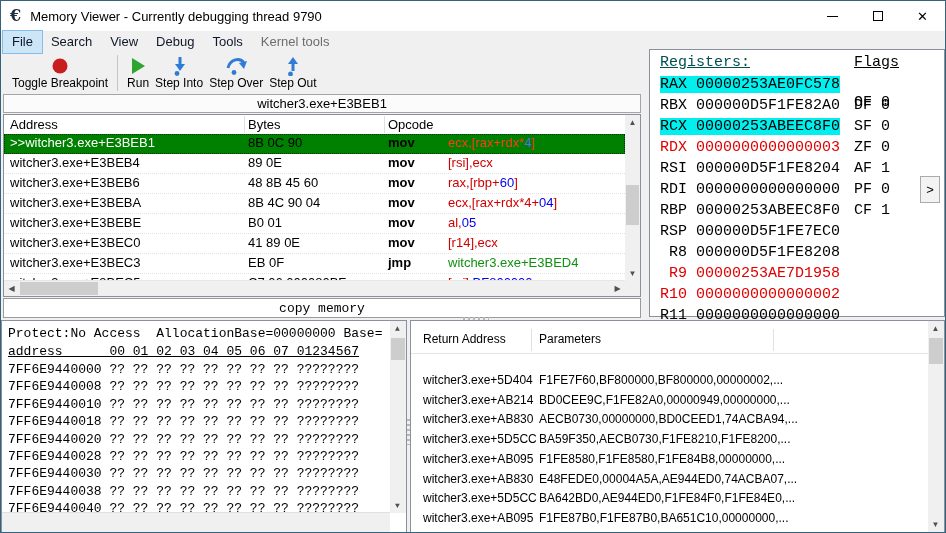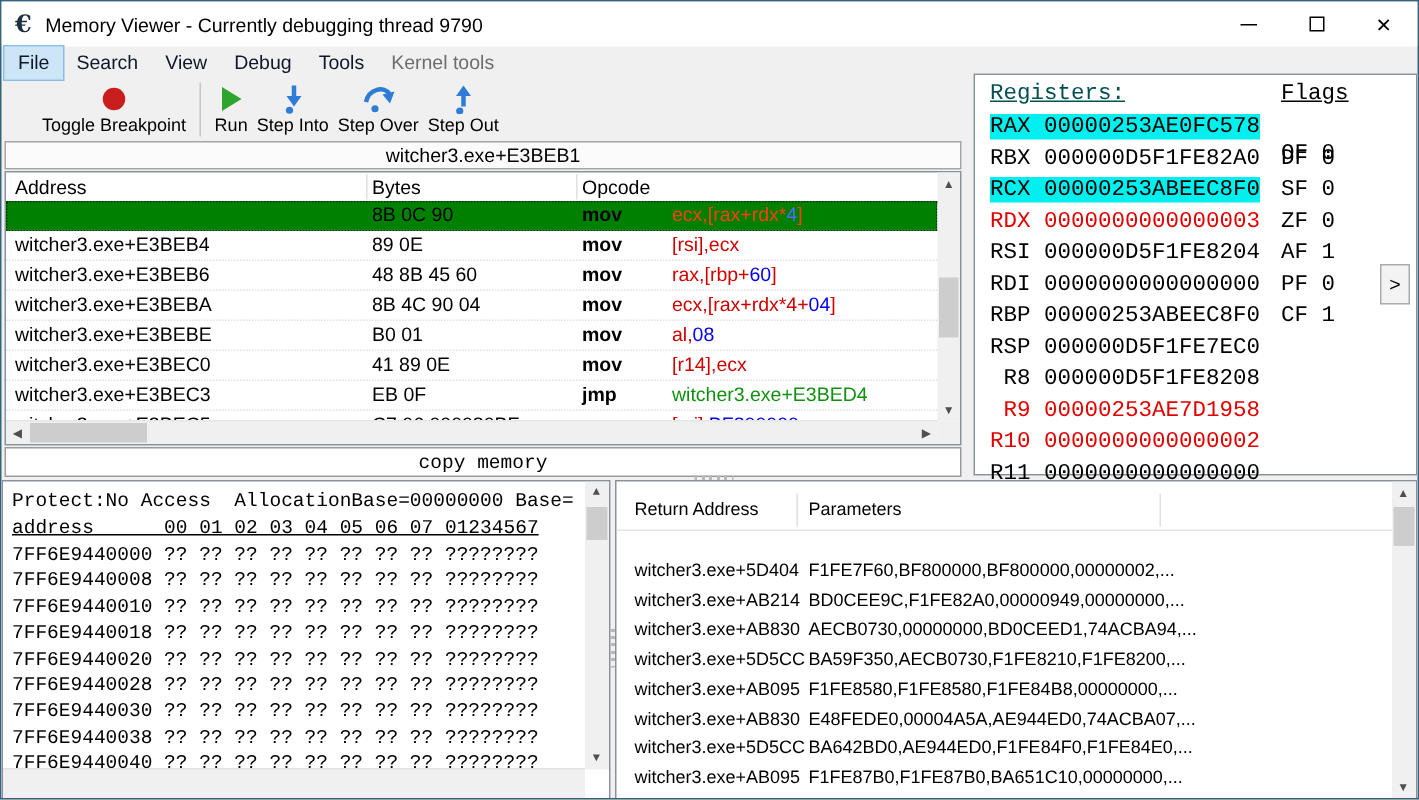--- a/index.html
+++ b/index.html
@@ -13,21 +13,21 @@
   .win-btn{width:45px;height:30px;display:flex;align-items:center;justify-content:center;cursor:default;}
   .glyph-min{display:block;width:11px;height:1px;background:#000;}
   .glyph-max{display:block;width:10px;height:10px;border:1px solid #000;box-sizing:border-box;}
   .glyph-close{font-size:13px;color:#000;line-height:13px;}
   
   .menubar{position:absolute;left:0;top:30px;width:100%;height:22px;display:flex;align-items:stretch;padding-left:2px;}
   .menu-item{padding:3px 9px 0 9px;font-size:13px;color:#0f172a;}
   .menu-item.focused{background:#cde6f7;outline:1px solid #88bde8;}
   .menu-item.disabled{color:#6d6d6d;}
   
-  .toolbar{position:absolute;left:0;top:52px;width:648px;height:41px;display:flex;align-items:flex-start;padding-left:24px;}
+  .toolbar{position:absolute;left:0;top:52px;width:648px;height:41px;display:flex;align-items:flex-start;padding-left:8px;}
   .tool{display:flex;flex-direction:column;align-items:center;margin:0 3px;}
   .tool .ticon{height:24px;display:flex;align-items:center;justify-content:center;}
   .tool .tlabel{font-size:12px;color:#000;margin-top:-1px;white-space:nowrap;}
   .tool-sep{width:1px;background:#c5c5c5;height:36px;margin:2px 6px 0 6px;}
   
   .addrbar{position:absolute;left:2px;top:93px;width:638px;height:19px;background:#fbfbfb;border:1px solid #a5a5a5;
     box-sizing:border-box;text-align:center;font-size:13px;line-height:17px;color:#000;}
   .disasm{position:absolute;left:2px;top:113px;width:638px;height:183px;background:#fff;border:1px solid #8a919c;box-sizing:border-box;}
   .dhead{position:absolute;left:0;top:0;right:15px;height:19px;border-bottom:1px solid #e4e4e4;font-size:13px;padding-left:44px;}
   .dhead .hsep{position:absolute;top:1px;bottom:1px;width:1px;background:#e0e0e0;}
@@ -165,20 +165,21 @@
   <div class="disasm">
     <div class="dhead">
       <span class="c-addr">Address</span>
       <span class="c-bytes">Bytes</span>
       <span class="c-mn" style="font-weight:normal;">Opcode</span>
       <div class="hsep" style="left:240px;"></div>
       <div class="hsep" style="left:380px;"></div>
     </div>
     <div class="drows" id="drows">
         <div class="drow sel">
+          <span class="c-addr">&gt;&gt;witcher3.exe+E3BEB1</span>
           <span class="c-bytes">8B 0C 90</span>
           <span class="c-mn">mov</span>
           <span class="c-ops"><span style="position: static; color: rgb(255, 60, 20);">ecx,[rax+rdx*</span><span style="position: static; color: rgb(88, 104, 255);">4</span><span style="position: static; color: rgb(255, 60, 20);">]</span></span>
         </div>
         <div class="drow">
           <span class="c-addr">witcher3.exe+E3BEB4</span>
           <span class="c-bytes">89 0E</span>
           <span class="c-mn">mov</span>
           <span class="c-ops"><span style="position: static; color: rgb(208, 0, 0);">[rsi],ecx</span></span>
         </div>
@@ -191,21 +192,21 @@
         <div class="drow">
           <span class="c-addr">witcher3.exe+E3BEBA</span>
           <span class="c-bytes">8B 4C 90 04</span>
           <span class="c-mn">mov</span>
           <span class="c-ops"><span style="position: static; color: rgb(208, 0, 0);">ecx,[rax+rdx*4+</span><span style="position: static; color: rgb(0, 0, 238);">04</span><span style="position: static; color: rgb(208, 0, 0);">]</span></span>
         </div>
         <div class="drow">
           <span class="c-addr">witcher3.exe+E3BEBE</span>
           <span class="c-bytes">B0 01</span>
           <span class="c-mn">mov</span>
-          <span class="c-ops"><span style="position: static; color: rgb(208, 0, 0);">al,</span><span style="position: static; color: rgb(0, 0, 238);">08</span></span>
+          <span class="c-ops"><span style="position: static; color: rgb(208, 0, 0);">al,</span><span style="position: static; color: rgb(0, 0, 238);">05</span></span>
         </div>
         <div class="drow">
           <span class="c-addr">witcher3.exe+E3BEC0</span>
           <span class="c-bytes">41 89 0E</span>
           <span class="c-mn">mov</span>
           <span class="c-ops"><span style="position: static; color: rgb(208, 0, 0);">[r14],ecx</span></span>
         </div>
         <div class="drow">
           <span class="c-addr">witcher3.exe+E3BEC3</span>
           <span class="c-bytes">EB 0F</span>

